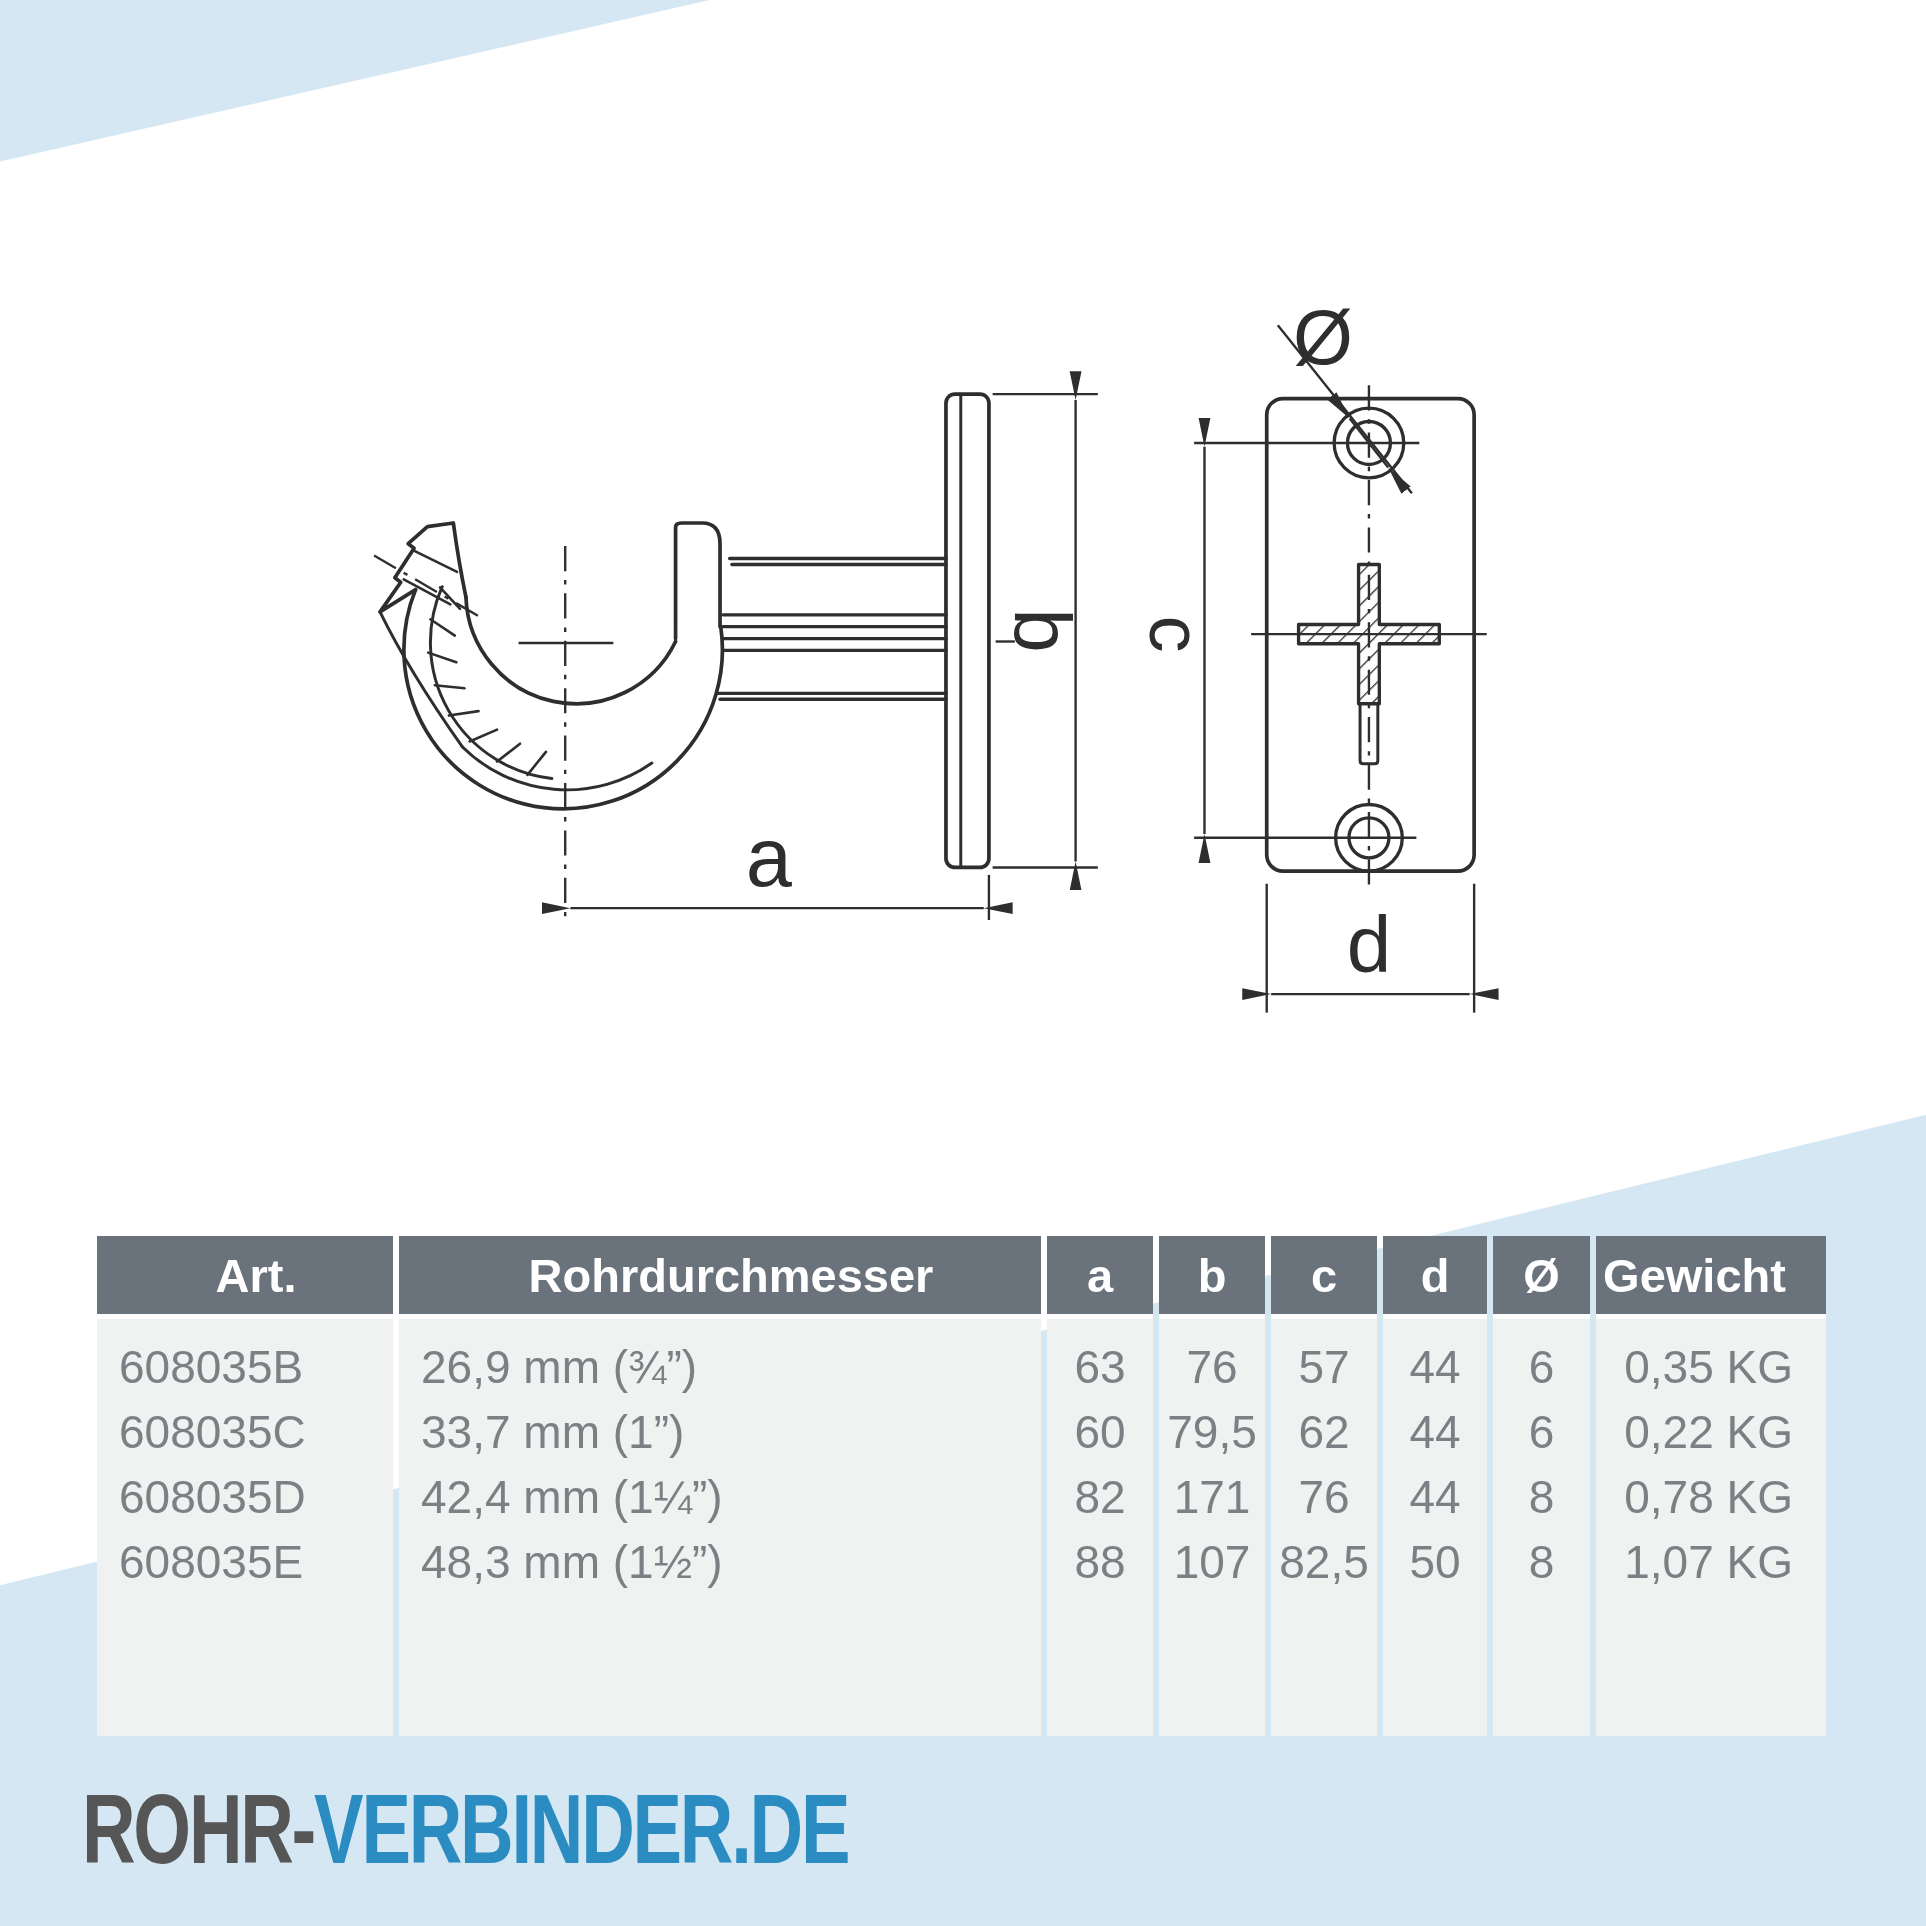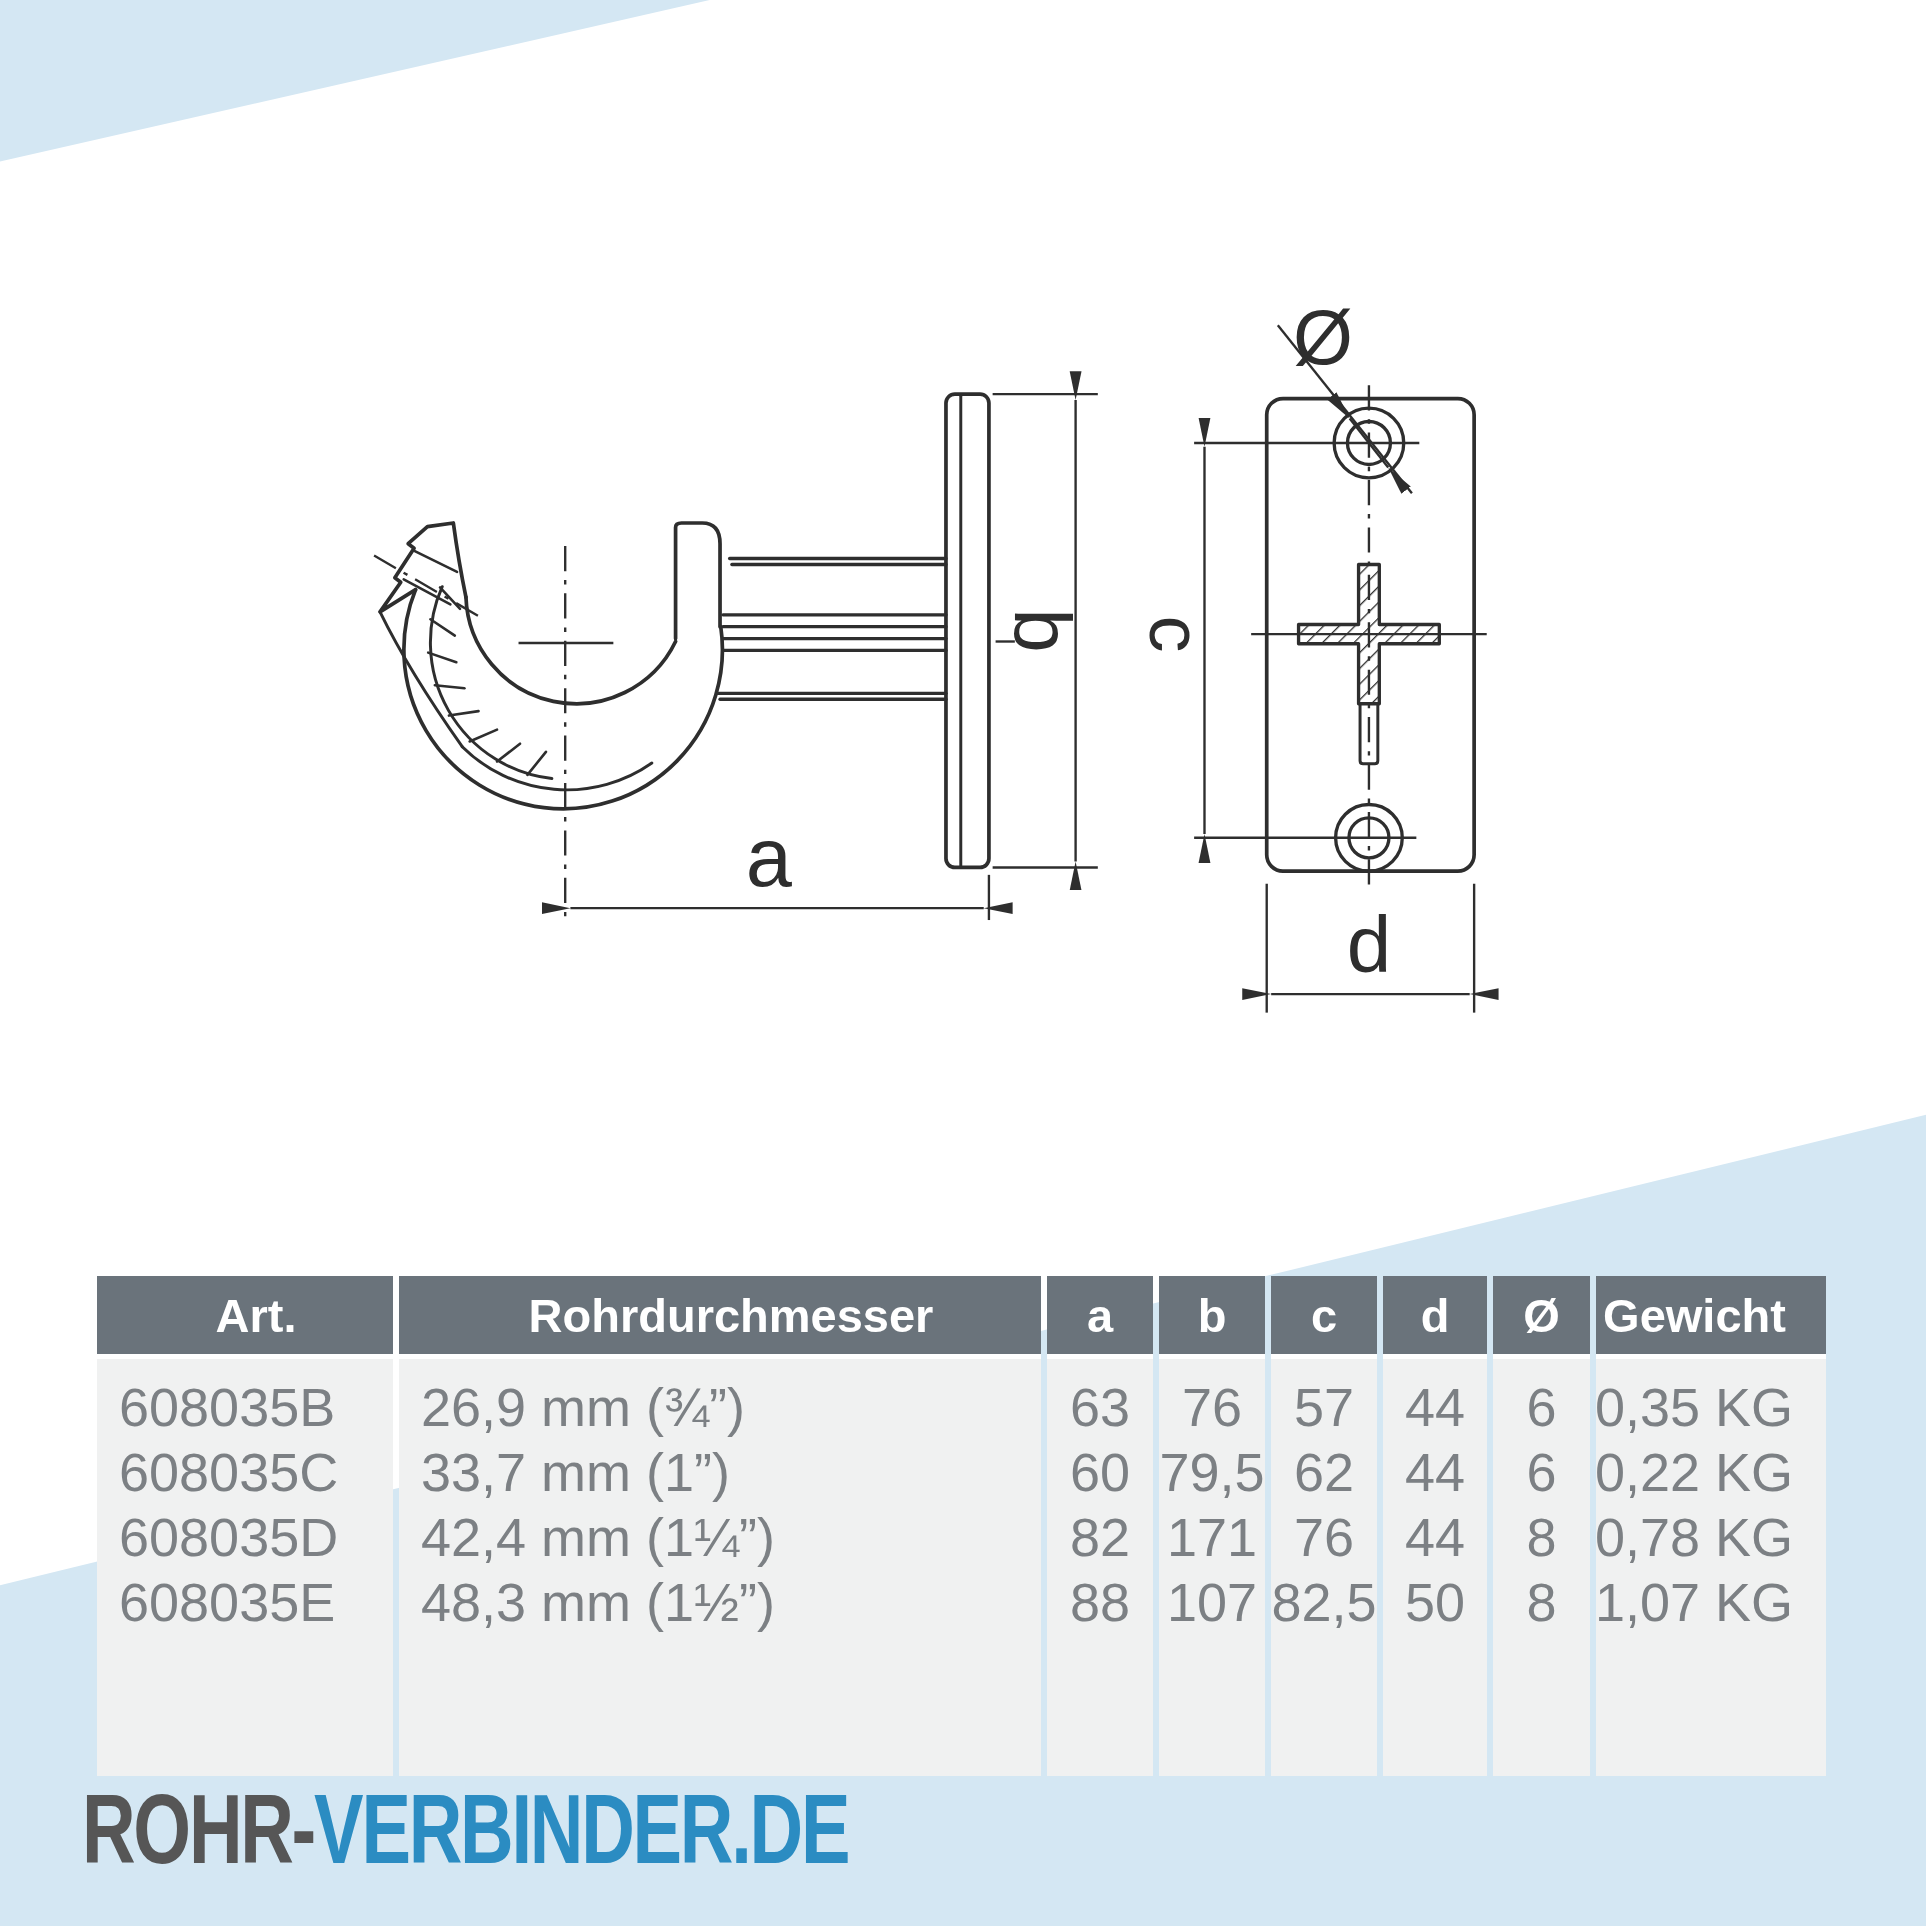--- a/index.html
+++ b/index.html
@@ -7,36 +7,36 @@
     position:relative;width:1926px;height:1926px;overflow:hidden;
     background:#ffffff;font-family:"Liberation Sans",sans-serif;
   }
   svg.layer{position:absolute;left:0;top:0;}
   
   .spec-table{
     position:absolute;left:97px;top:1236px;width:1695px;
     display:grid;
     grid-template-columns:296px 642px 106px 106px 106px 104px 97px 230px;
     grid-template-rows:83px 417px;
-    column-gap:6px;row-gap:0;margin-top:40px;
+    column-gap:6px;row-gap:0;
   }
   .spec-table .h{
     box-sizing:border-box;height:83px;
     background:#6a737b;color:#ffffff;
     border-bottom:5.2px solid #ffffff;
     display:flex;align-items:center;justify-content:center;
     font-size:47px;font-weight:600;white-space:nowrap;
   }
   .spec-table .col{
     background:#f0f1f1;display:flex;flex-direction:column;padding-top:15.6px;
     box-sizing:border-box;
   }
   .cellline{
     height:65px;display:flex;align-items:center;justify-content:center;
-    font-size:54px;color:#7c8084;white-space:nowrap;
+    font-size:46px;color:#7c8084;white-space:nowrap;
   }
   .al{justify-content:flex-start;padding-left:22px;}
   .ar{justify-content:flex-end;padding-right:33px;}
   .col .al{padding-left:22px;}
   .col .ar{padding-right:33px;}
   
   .logo{
     position:absolute;left:82px;top:1781px;height:96px;
     font-weight:700;font-size:99px;letter-spacing:-3px;line-height:96px;
     white-space:nowrap;

